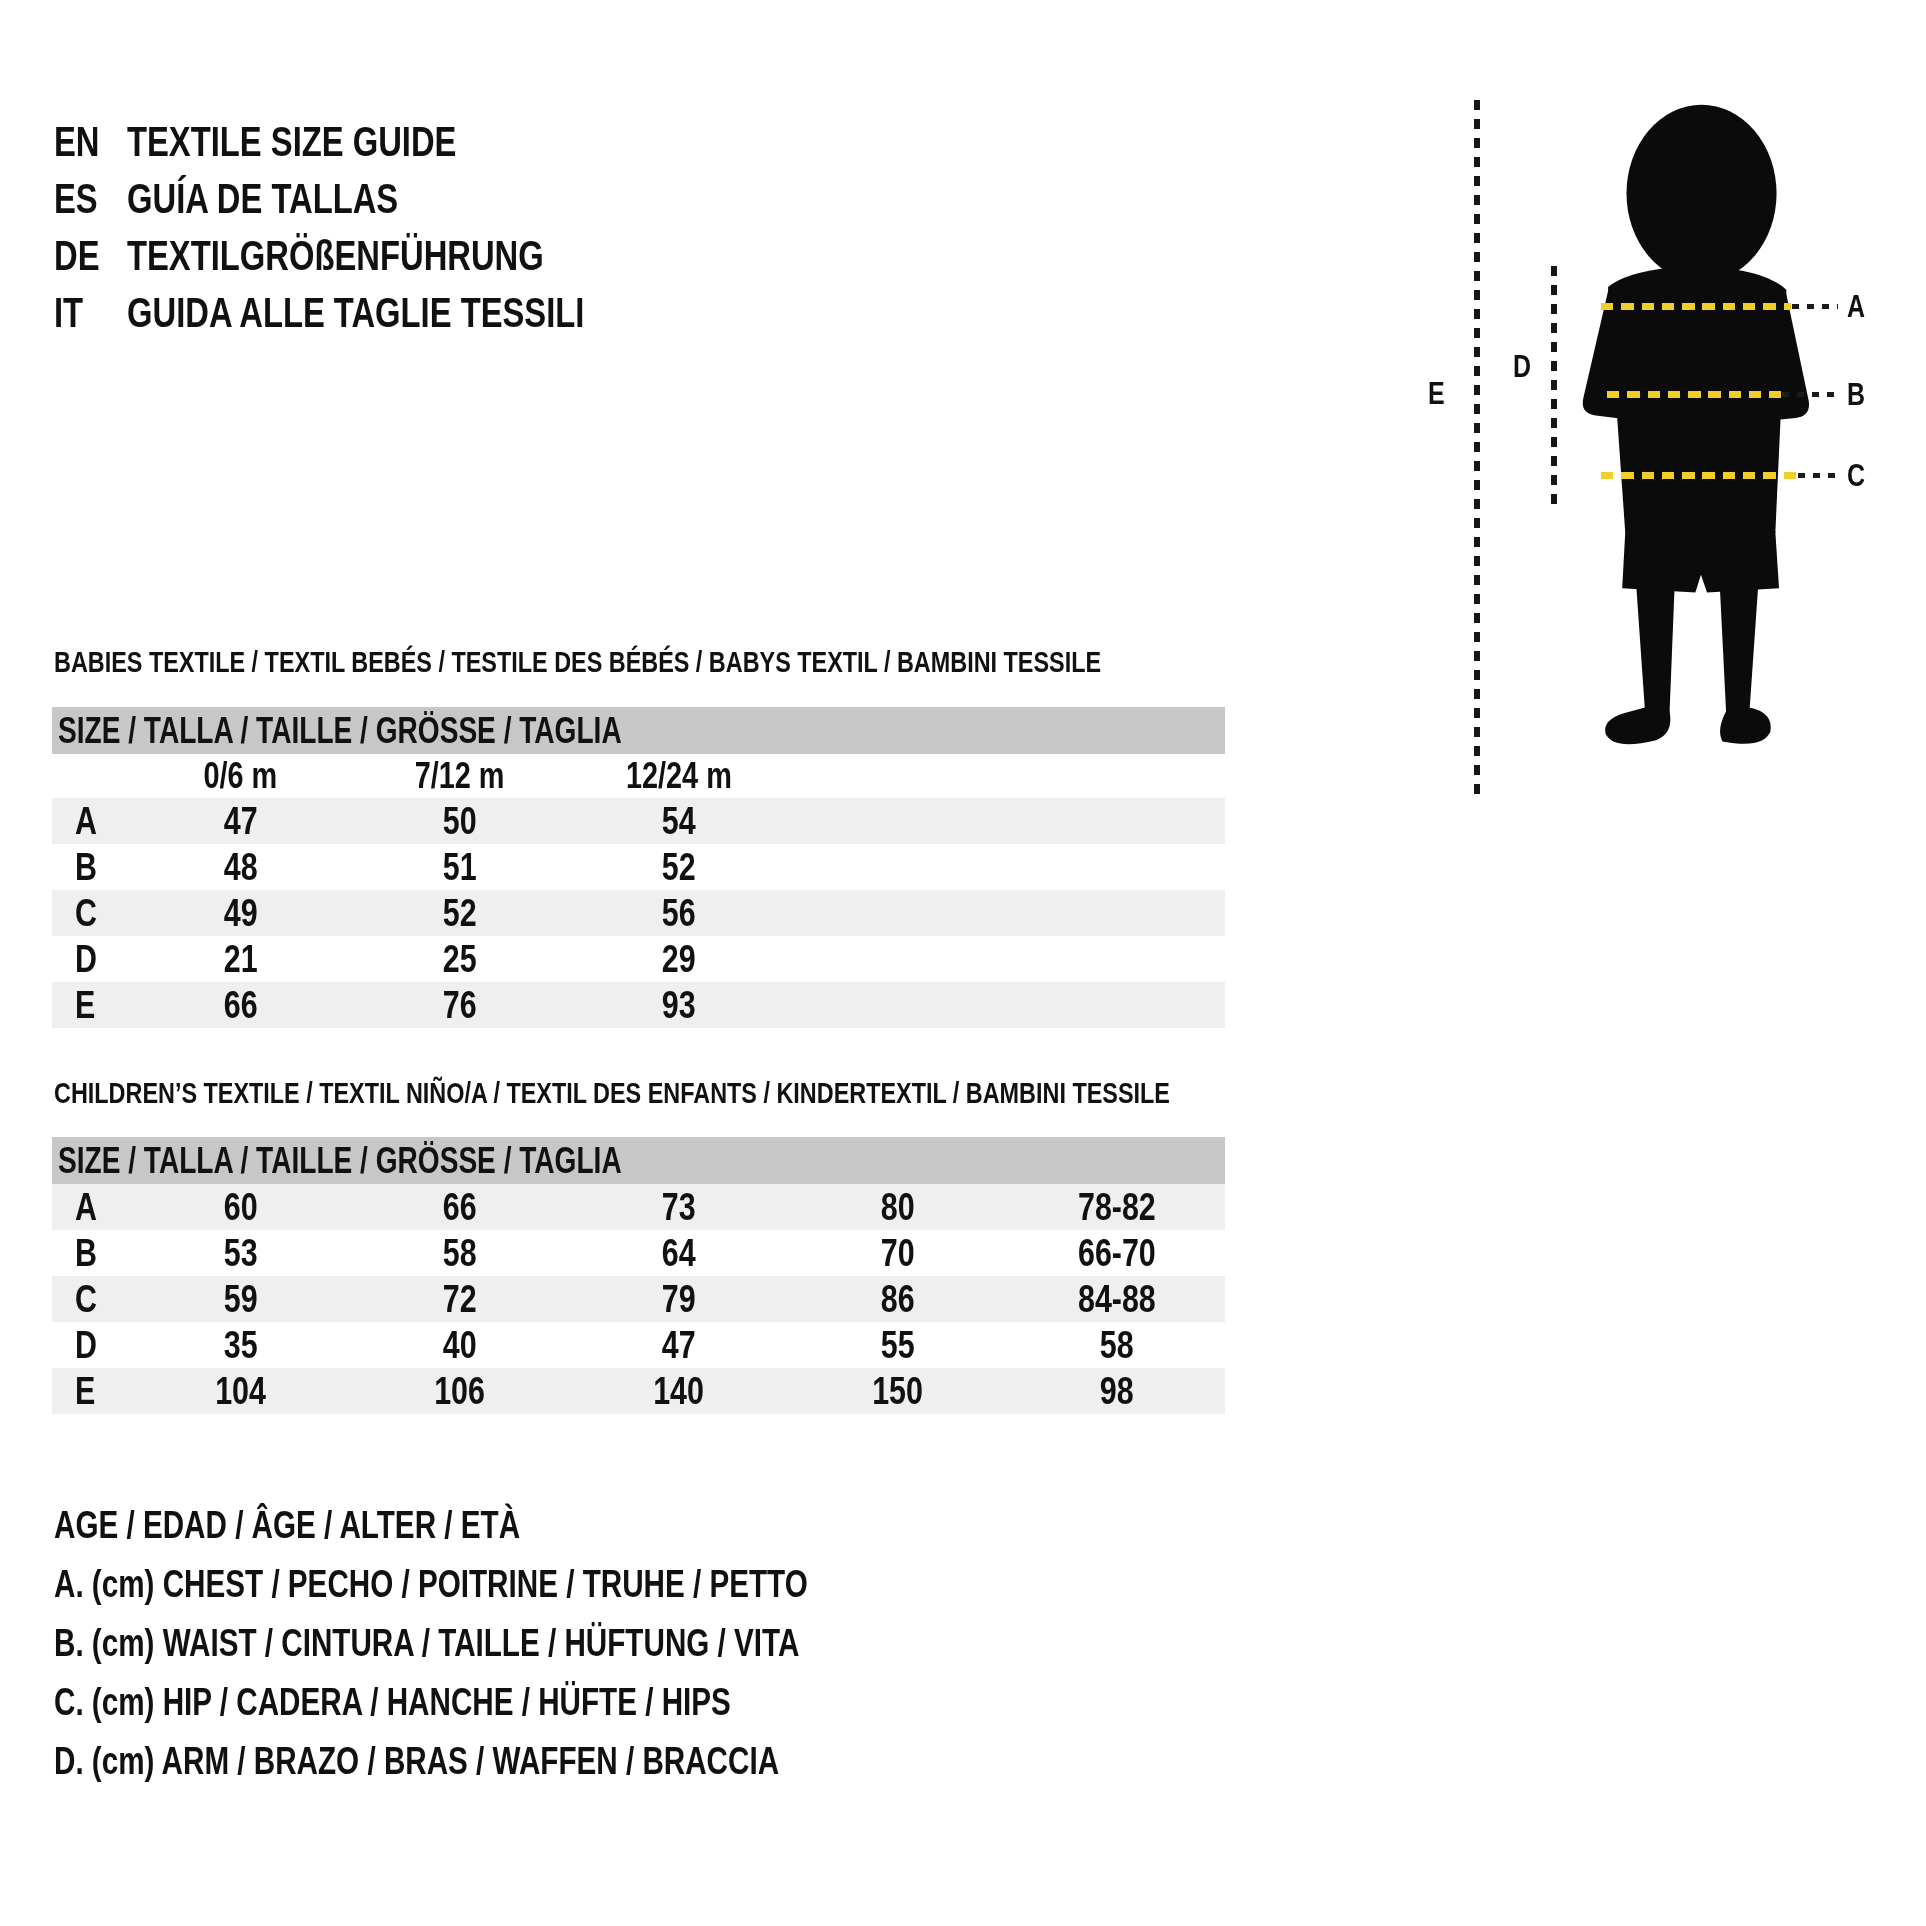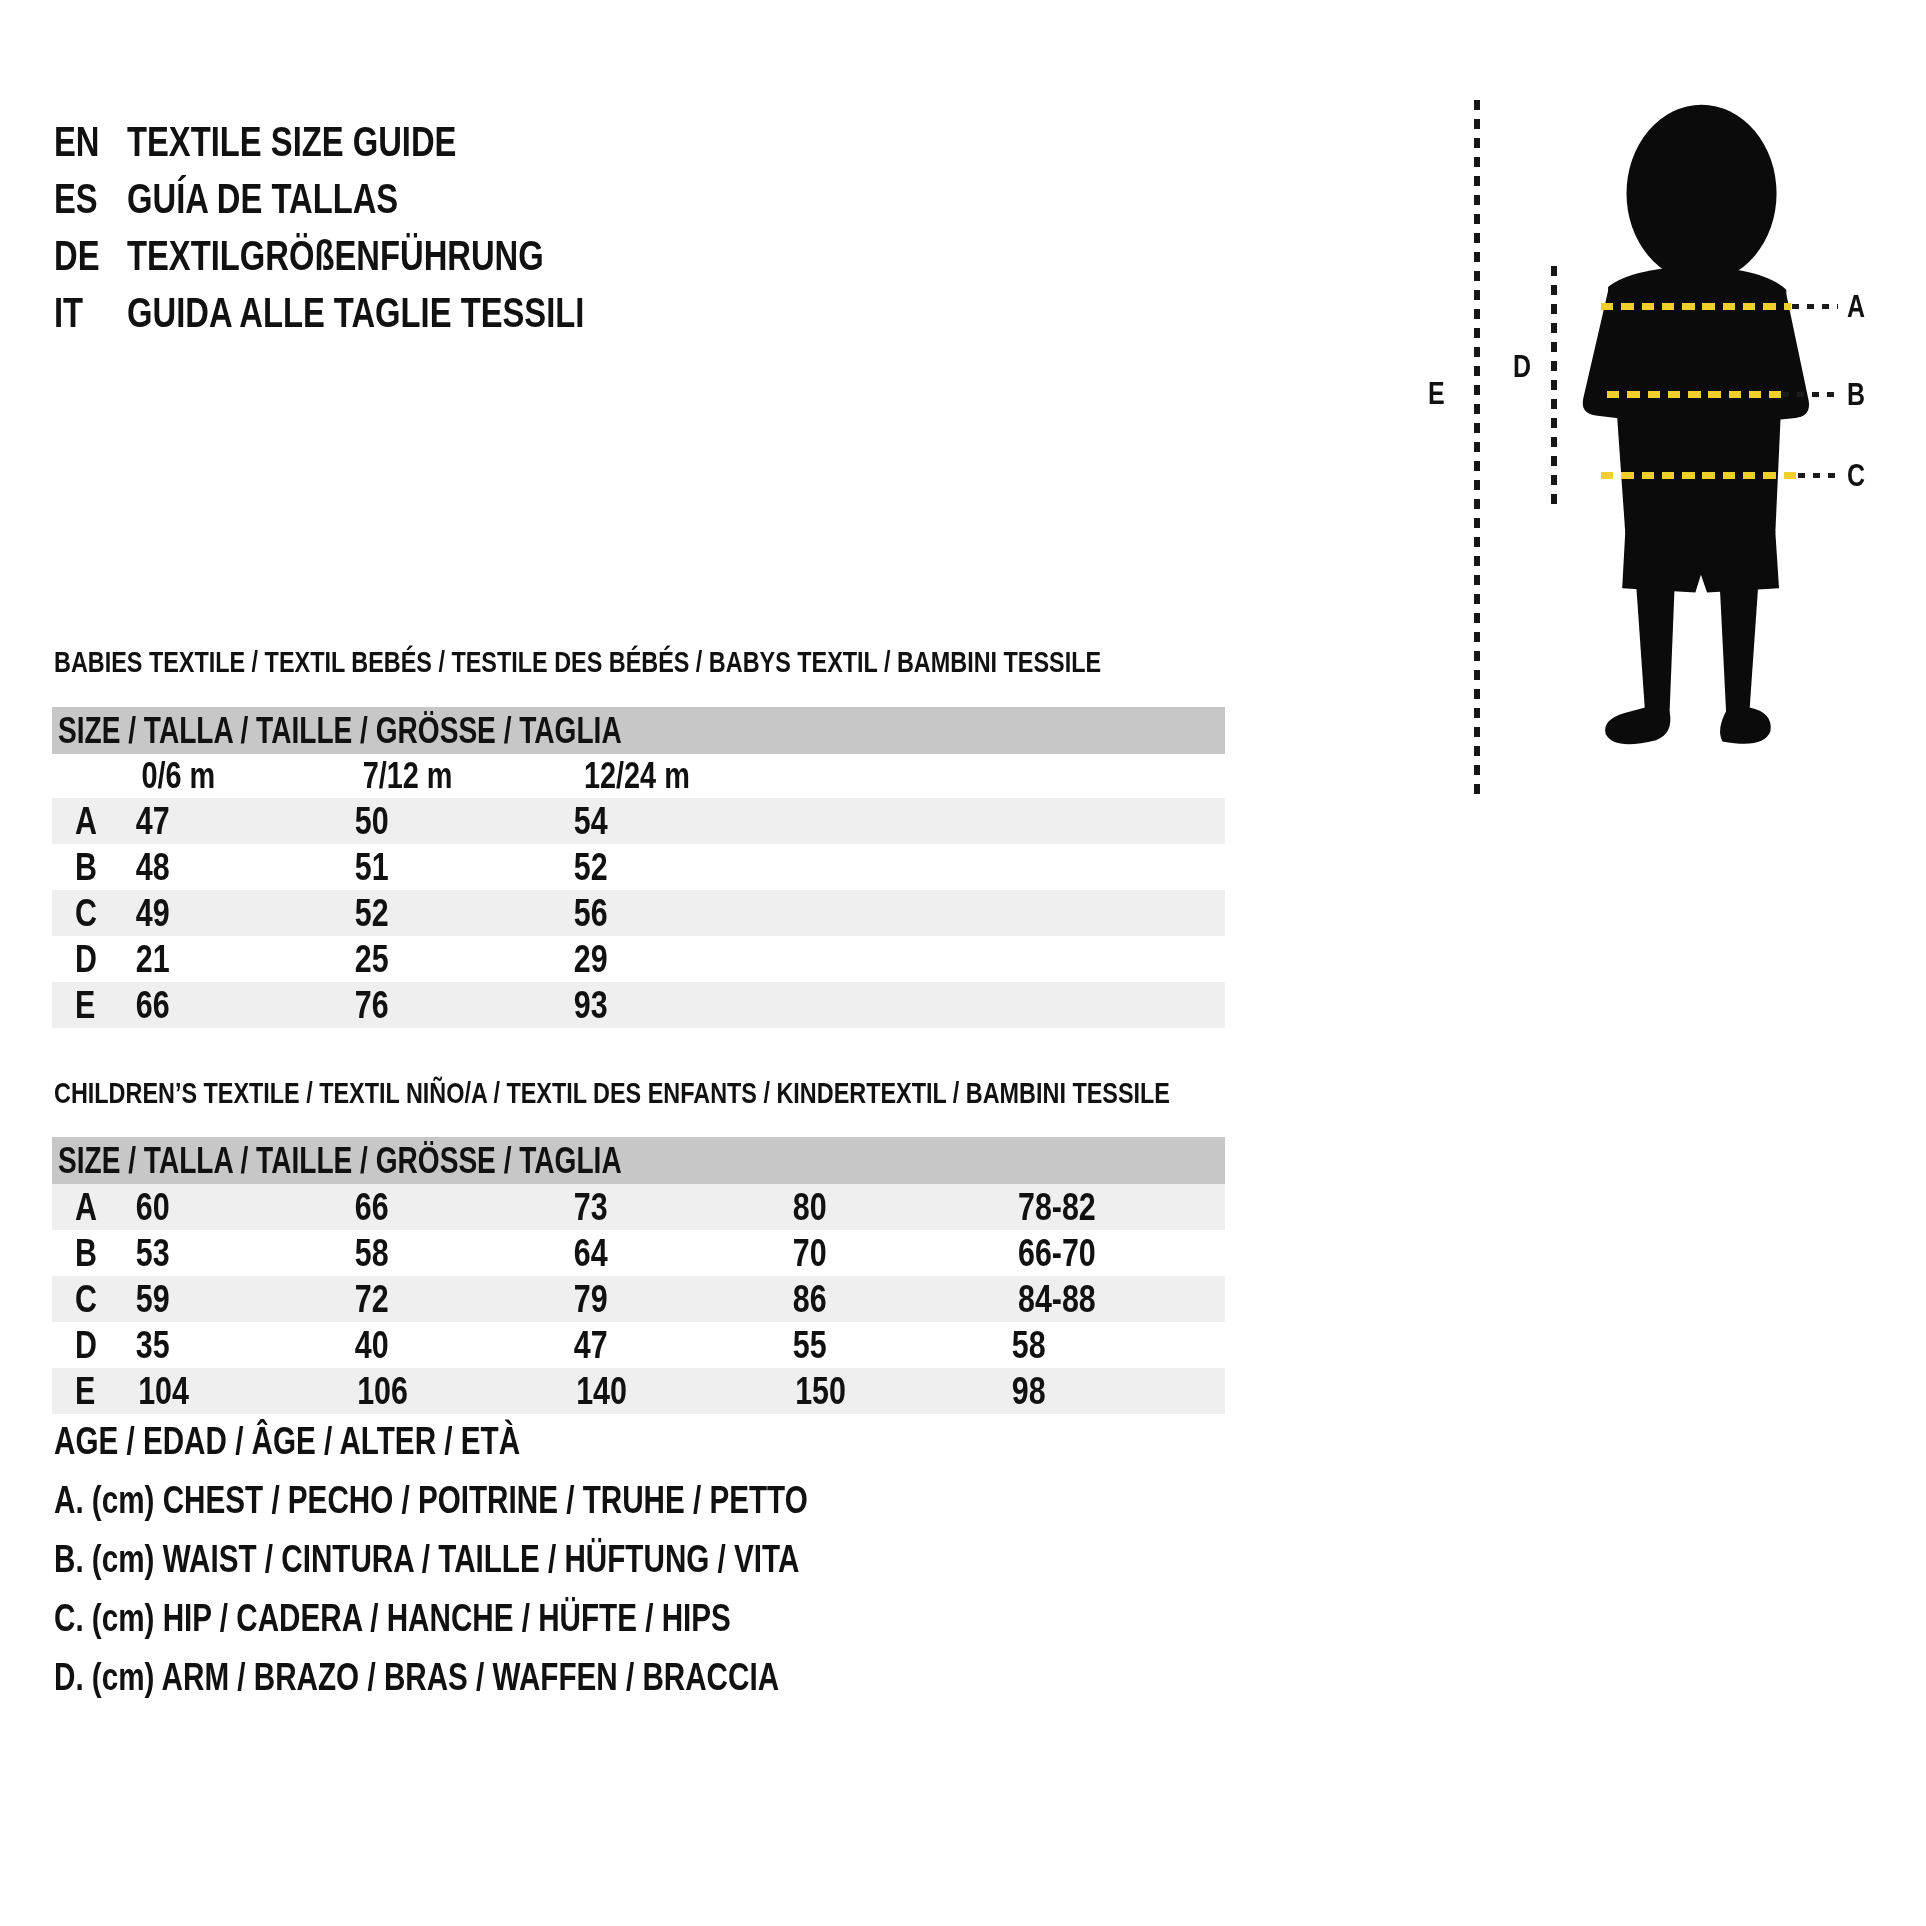--- a/index.html
+++ b/index.html
@@ -30,21 +30,21 @@
   .sec-title{font-size:30px;font-weight:700;}
 
   
   .sizetable{width:1173px;}
   .t-bar{height:47px;line-height:47px;background:#C7C7C7;font-size:36px;font-weight:700;padding-left:6px;box-sizing:border-box;}
   .t-row{display:grid;grid-template-columns:79px 219px 219px 219px 219px 219px;align-items:center;}
   .t-colhead{height:44px;font-size:37px;font-weight:700;}
   .t-data{height:46px;font-size:39px;font-weight:700;}
   .t-data.odd{background:#EFEFEF;}
   .t-label{padding-left:23.4px;}
-  .t-val{}
+  .t-val{text-align:center;}
 
   
   .legend-line{height:59px;display:flex;align-items:center;font-size:38px;font-weight:700;}
 </style>
 </head>
 <body>
 
 <div class="abs lang-header">
   <div class="lang-row">
     <span class="lang-code"><span class="cx">EN</span></span>
@@ -191,21 +191,21 @@
   <div class="t-row t-data odd">
     <span class="t-label"><span class="cx">E</span></span>
     <span class="t-val"><span class="cxc">104</span></span>
     <span class="t-val"><span class="cxc">106</span></span>
     <span class="t-val"><span class="cxc">140</span></span>
     <span class="t-val"><span class="cxc">150</span></span>
     <span class="t-val"><span class="cxc">98</span></span>
   </div>
 </div>
 
-<div class="abs" style="left:54px;top:1412px;">
+<div class="abs" style="left:54px;top:1496px;">
   <div class="legend-line">
       <span class="cx">AGE / EDAD / ÂGE / ALTER / ETÀ</span>
     </div>
   <div class="legend-line">
       <span class="cx">A. (cm) CHEST / PECHO / POITRINE / TRUHE / PETTO</span>
     </div>
   <div class="legend-line">
       <span class="cx">B. (cm) WAIST / CINTURA / TAILLE / HÜFTUNG / VITA</span>
     </div>
   <div class="legend-line">

